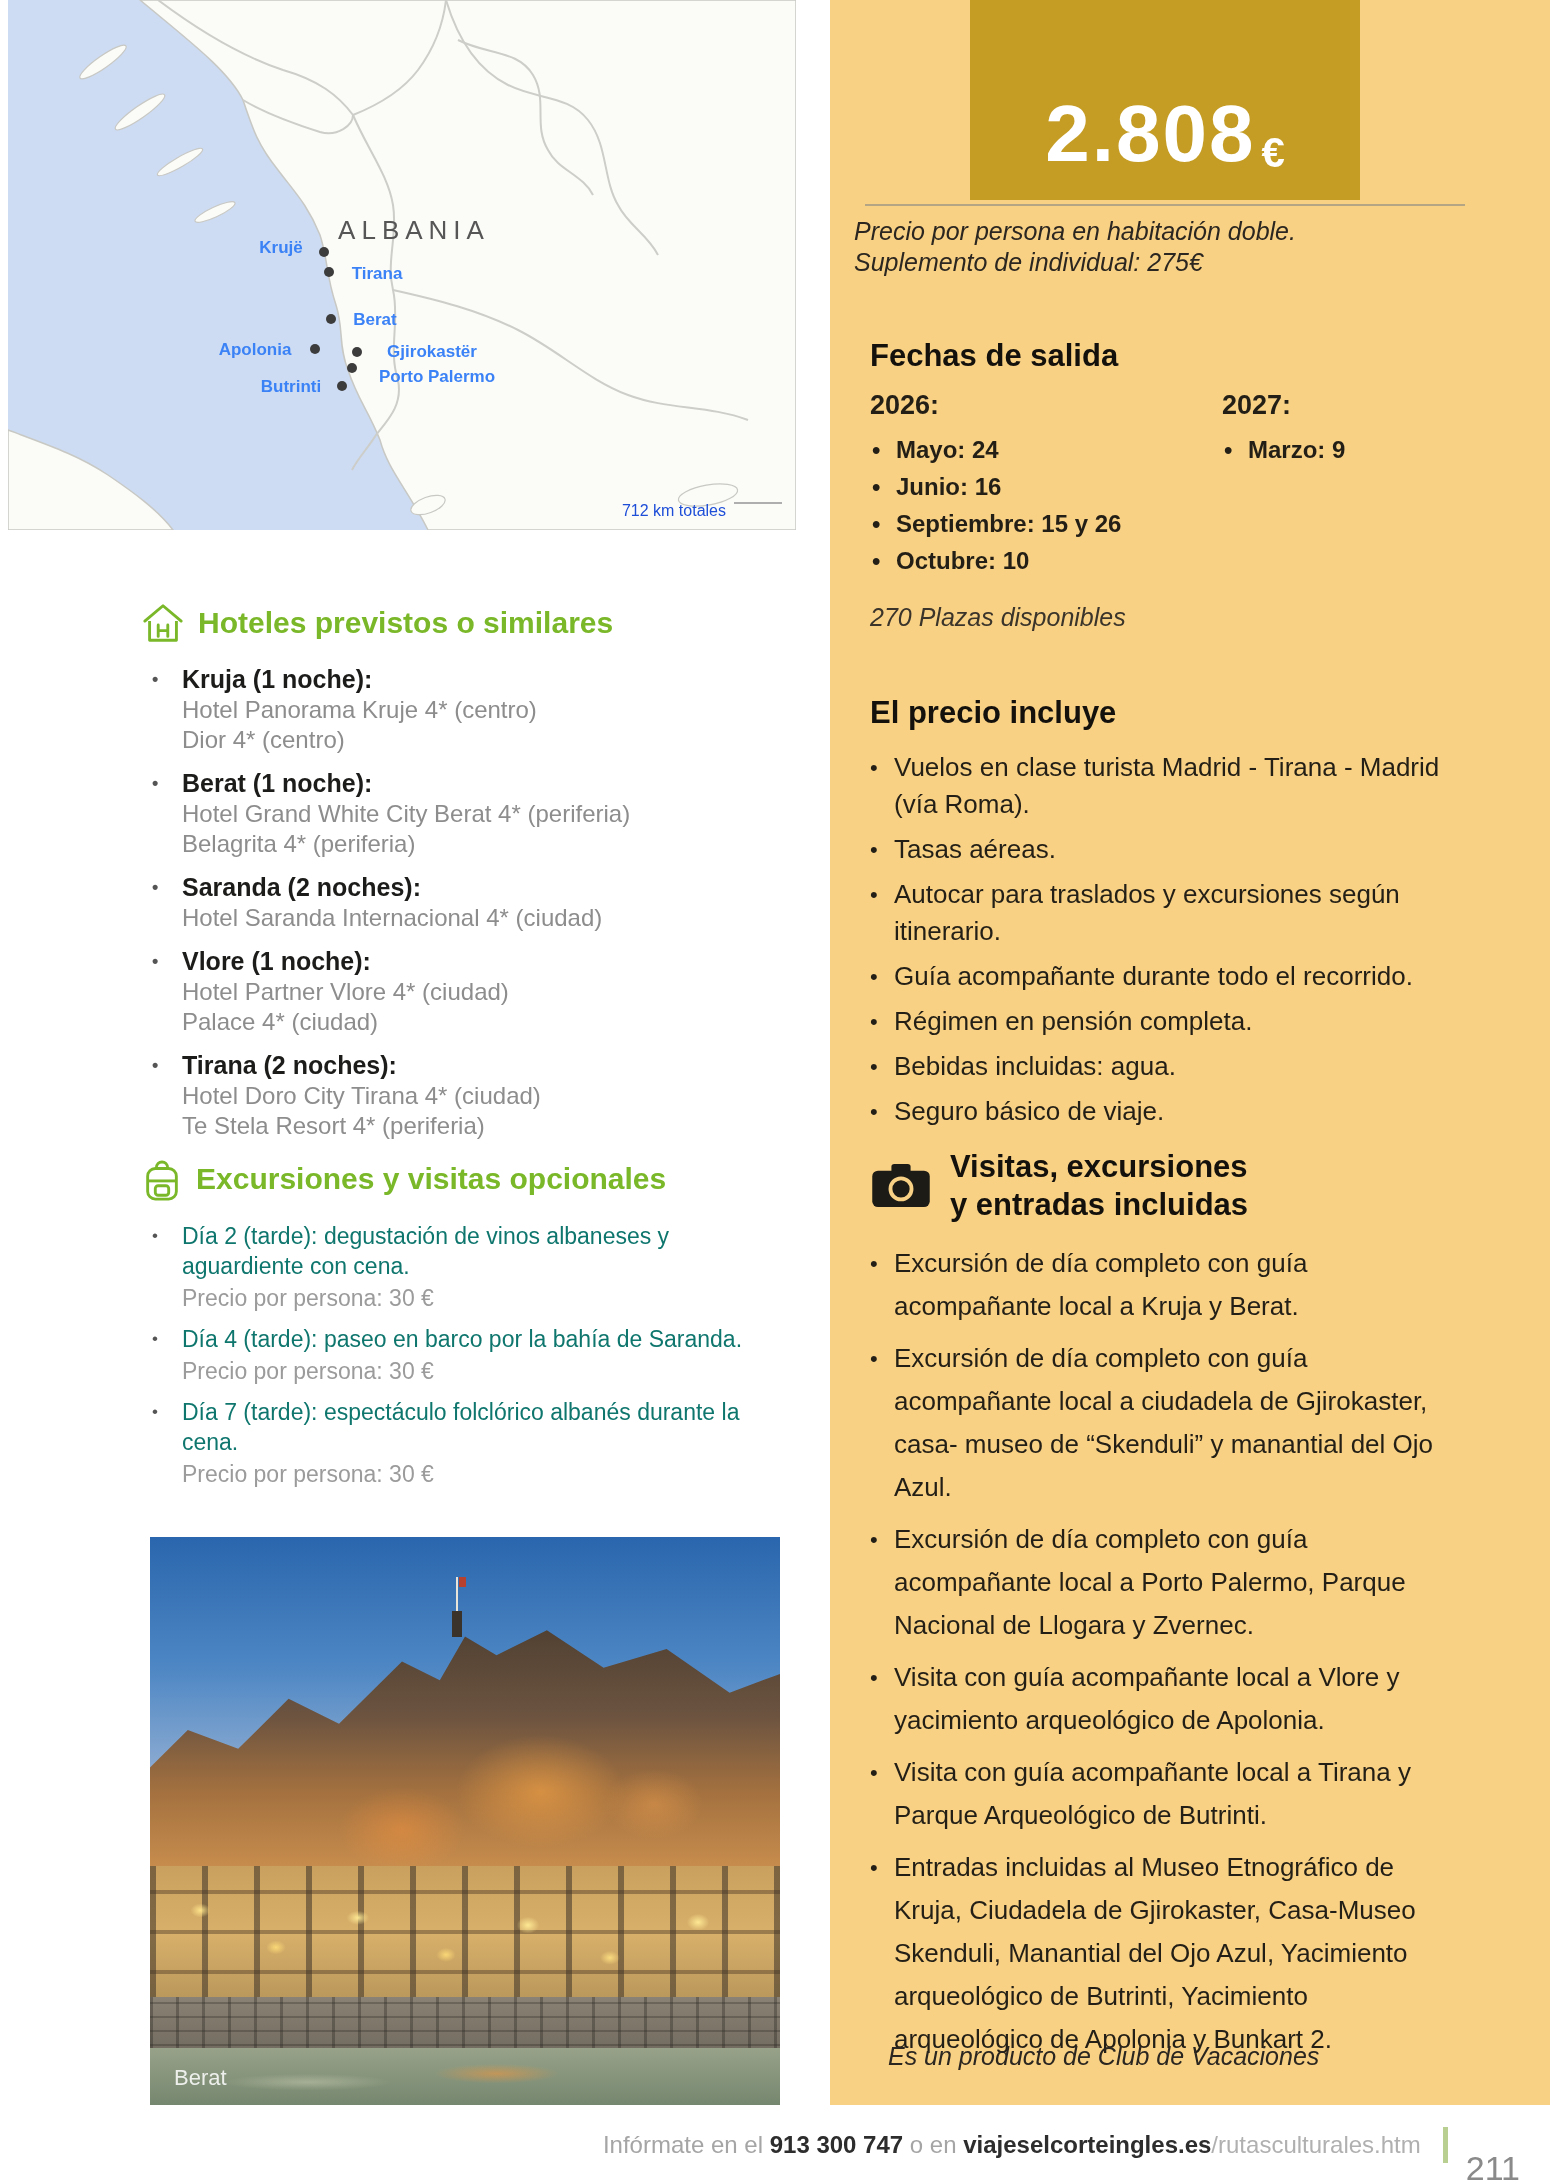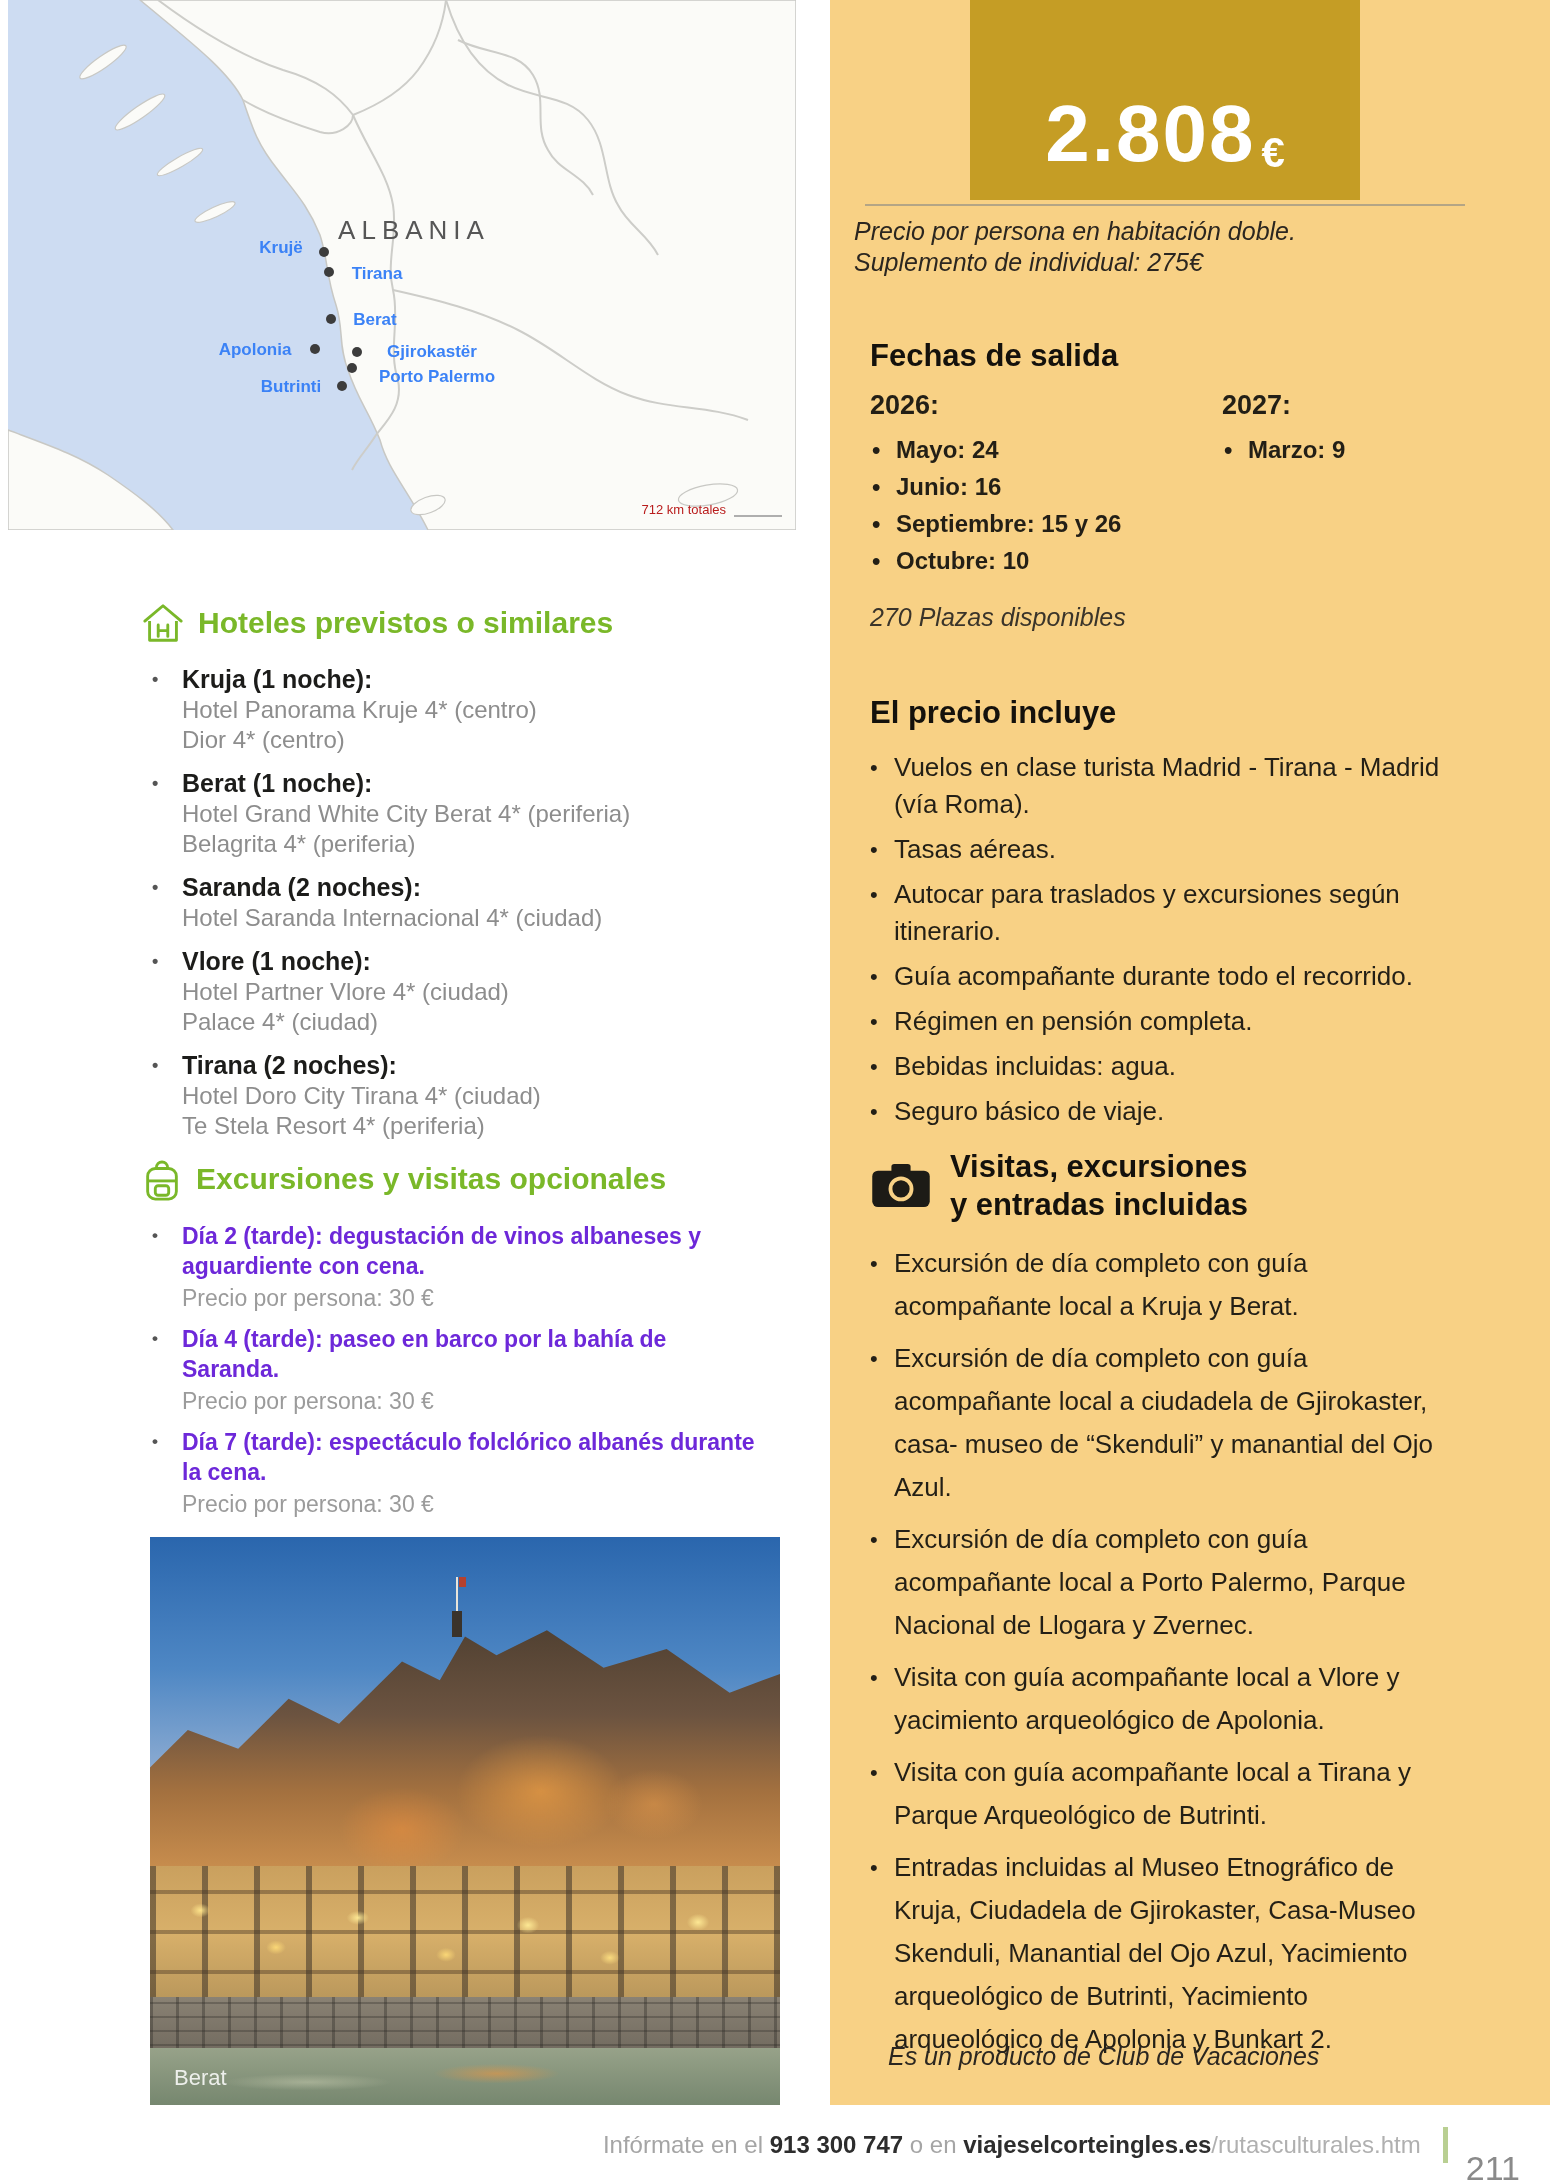--- a/index.html
+++ b/index.html
@@ -9,35 +9,35 @@
   
   .print-mark{position:absolute;left:20px;top:16px;width:11px;height:12px;display:flex;flex-direction:column;}
   .print-mark div{flex:1;}
 
   
   .map{position:absolute;left:8px;top:0;width:788px;height:530px;overflow:hidden;}
   .map svg{position:absolute;left:0;top:0;}
   .map-label{position:absolute;transform:translate(-50%,-50%);color:#3b82f6;font-weight:700;font-size:17px;white-space:nowrap;}
   .country-label{position:absolute;transform:translate(-50%,-50%);color:#565656;font-weight:500;font-size:26px;letter-spacing:6px;white-space:nowrap;}
   .city-dot{position:absolute;width:10px;height:10px;border-radius:50%;background:#3c3c3c;transform:translate(-50%,-50%);}
-  .map-scale{position:absolute;right:14px;top:502px;display:flex;align-items:flex-end;color:#b91c1c;font-size:13px;white-space:nowrap;}
+  .map-scale{position:absolute;right:14px;top:502px;display:flex;align-items:flex-start;color:#1d4ed8;font-size:16px;white-space:nowrap;}
   .map-scale .scale-line{display:inline-block;width:48px;height:2px;background:#aeaeae;margin-left:8px;}
 
   
   .section-head{display:flex;align-items:center;gap:12px;margin-bottom:18px;}
   .section-title{color:#7ab829;font-size:30px;font-weight:700;}
   .hotels{position:absolute;left:140px;top:600px;width:590px;}
   .h-item{margin-bottom:13px;position:relative;}
   .h-city{position:relative;font-size:25px;font-weight:700;color:#1c1c1a;line-height:31px;padding-left:42px;}
   .h-city::before{content:"•";position:absolute;left:12px;color:#555;font-size:18px;}
   .h-hotel{font-size:24px;color:#8d8d8d;line-height:30px;padding-left:42px;}
 
   .excursiones{position:absolute;left:140px;top:1155px;width:648px;}
   .e-item{margin-bottom:12px;}
-  .e-desc{position:relative;font-size:23px;font-weight:700;color:#6d28d9;line-height:30px;padding-left:42px;max-width:575px;}
+  .e-desc{position:relative;font-size:23px;font-weight:400;color:#0f766e;line-height:30px;padding-left:42px;max-width:575px;}
   .e-desc::before{content:"•";position:absolute;left:12px;color:#555;font-size:17px;}
   .e-price{font-size:23px;color:#9b9b9b;line-height:28px;padding-left:42px;margin-top:3px;}
 
   
   .photo{position:absolute;left:150px;top:1537px;width:630px;height:568px;overflow:hidden;background:#3a5a83;}
   .ph-sky{position:absolute;left:0;top:0;right:0;height:42%;background:linear-gradient(180deg,#2a66ad 0%,#4e87c4 55%,#8fadd2 100%);}
   .ph-hill{position:absolute;left:0;top:12%;right:0;height:55%;
     background:linear-gradient(180deg,#4a3c2e 0%,#6b5340 35%,#a4713f 60%,#c98e4e 85%,#8a6a45 100%);
     clip-path:polygon(0 52%,6% 40%,14% 46%,22% 30%,30% 38%,40% 18%,46% 24%,50% 10%,55% 16%,63% 8%,72% 20%,82% 14%,92% 28%,100% 22%,100% 100%,0 100%);}
   .ph-glow{position:absolute;left:0;top:20%;right:0;height:45%;

